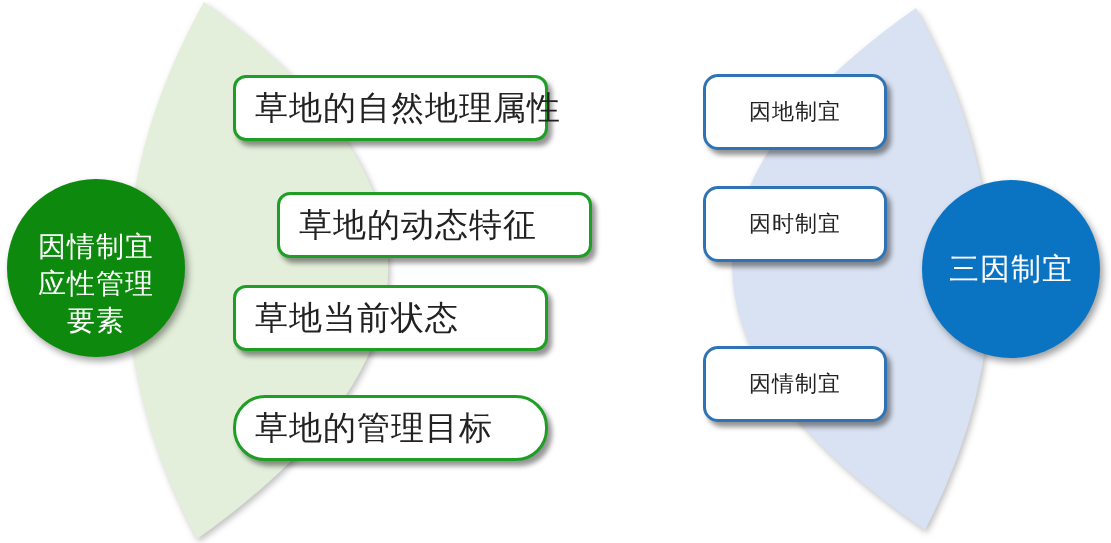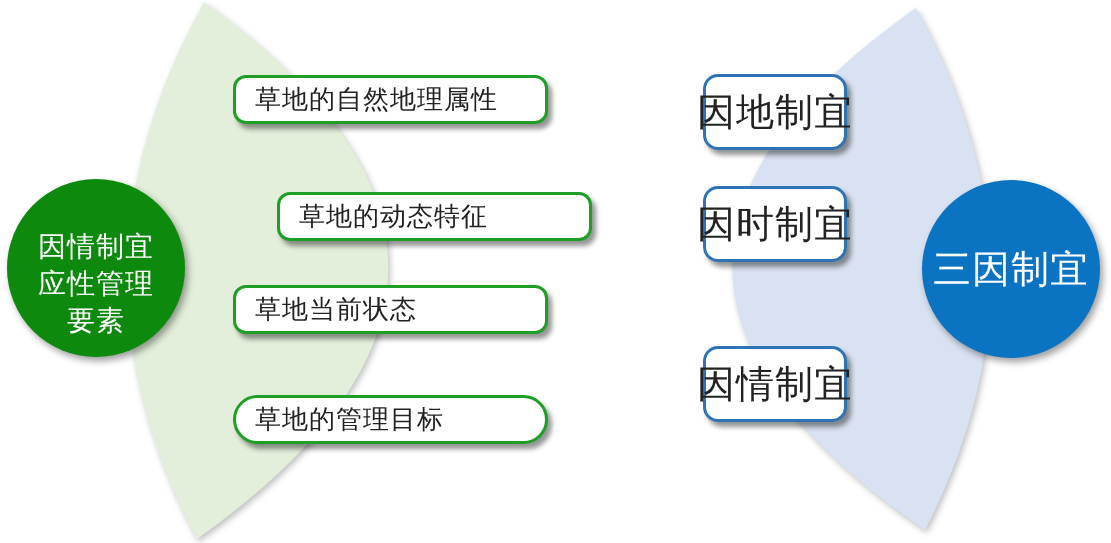--- a/index.html
+++ b/index.html
@@ -28,47 +28,47 @@
   }
   .hub-green {
     left: 7px; top: 179px;
     background: var(--green-circle-fill);
     font-size: 28px; line-height: 37px;
     padding-top: 30px; box-sizing: border-box;
   }
   .hub-blue {
     left: 922px; top: 180px;
     background: var(--blue-circle-fill);
-    font-size: 38px;
+    font-size: 30px;
   }
 
   .item-box {
     position: absolute;
     background: #ffffff;
     box-sizing: border-box;
     display: flex; align-items: center;
     color: var(--box-text);
     letter-spacing: 1px;
     white-space: nowrap;
   }
   .left-box {
-    left: 233px; width: 315px; height: 49px;
+    left: 233px; width: 315px; height: 66px;
     border: 3px solid var(--green-box-border);
     border-radius: 13px;
     box-shadow: 4px 5px 5px rgba(0,0,0,0.42);
     padding-left: 19px;
-    font-size: 26px;
+    font-size: 33px;
   }
   .right-box {
-    left: 703px; width: 144px; height: 76px;
+    left: 703px; width: 184px; height: 76px;
     border: 3px solid var(--blue-box-border);
     border-radius: 15px;
     box-shadow: 4px 5px 5px rgba(0,0,0,0.42);
     justify-content: center;
-    font-size: 38px;
+    font-size: 22px;
   }
   .lb1 { top: 75px; }
   .lb2 { top: 192px; margin-left: 44px; }
   .lb3 { top: 285px; }
   .lb4 { top: 395px; border-radius: 32px; }
   .rb1 { top: 74px; }
   .rb2 { top: 186px; }
   .rb3 { top: 346px; font-family: Liberation Mono, monospace; }
 </style>
 </head>

